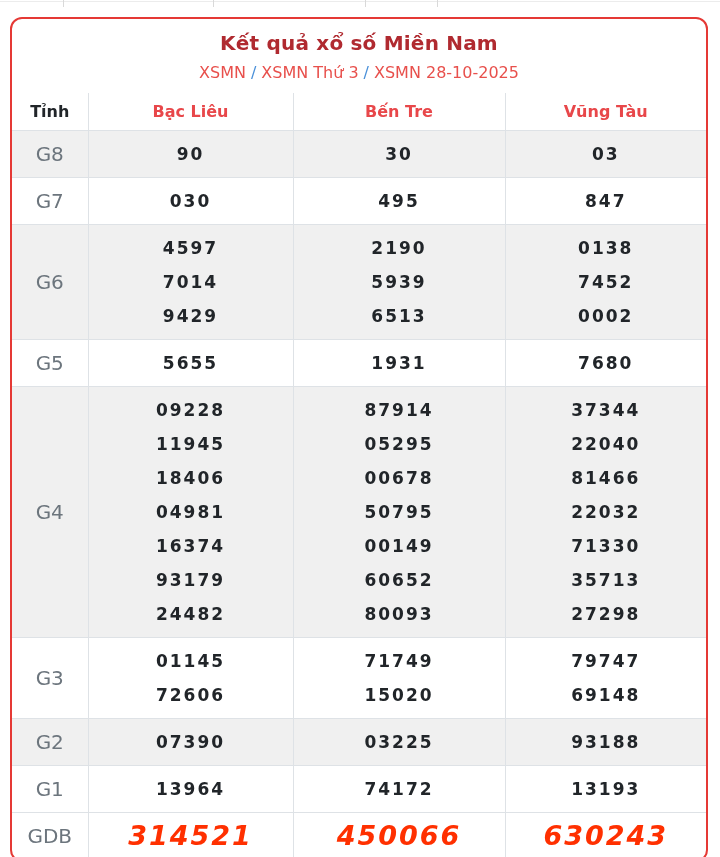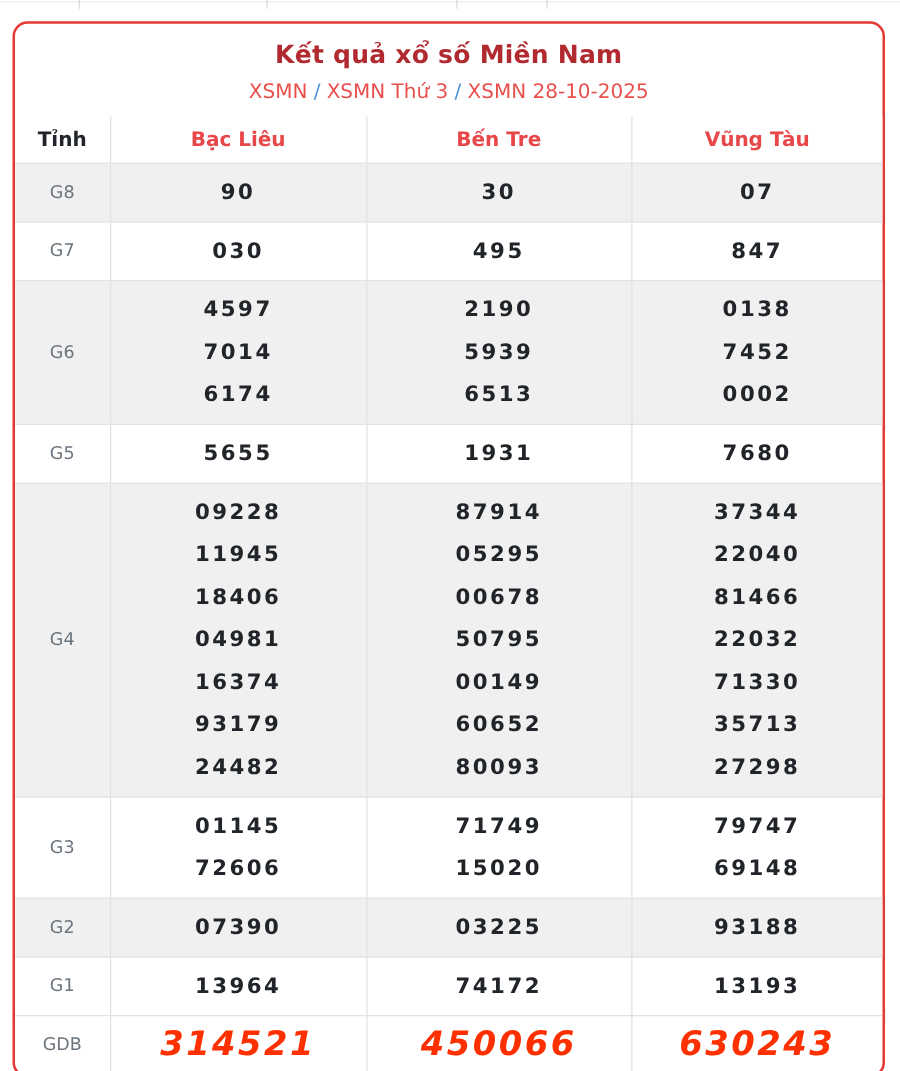--- a/index.html
+++ b/index.html
@@ -68,21 +68,21 @@
 
   .results thead th { padding: 9px 4px; font-size: 16px; background: #fff; }
   .results th.corner { color: var(--num-dark); font-weight: bold; }
   .results th.prov  { color: var(--header-red); font-weight: bold; cursor: pointer; }
 
   .results tbody td {
     text-align: center;
     vertical-align: middle;
     padding: 6px 4px;
   }
-  .results td.prize { font-size: 14px; color: var(--label-gray); font-weight: 500; }
+  .results td.prize { font-size: 20px; color: var(--label-gray); font-weight: 500; }
   .num {
     font-size: 17px;
     font-weight: bold;
     color: var(--num-dark);
     line-height: 34px;
     letter-spacing: 2px;
     white-space: nowrap;
   }
   tr.striped { background: var(--stripe); }
   tr.gdb .num { color: var(--gdb-red); font-size: 27px; font-style: italic; }
@@ -124,41 +124,41 @@
     <tbody>
         <tr class="striped">
           <td class="prize">G8</td>
           <td class="nums">
             <div class="num">90</div>
           </td>
           <td class="nums">
             <div class="num">30</div>
           </td>
           <td class="nums">
-            <div class="num">07</div>
+            <div class="num">03</div>
           </td>
         </tr>
         <tr>
           <td class="prize">G7</td>
           <td class="nums">
             <div class="num">030</div>
           </td>
           <td class="nums">
             <div class="num">495</div>
           </td>
           <td class="nums">
             <div class="num">847</div>
           </td>
         </tr>
         <tr class="striped">
           <td class="prize">G6</td>
           <td class="nums">
             <div class="num">4597</div>
             <div class="num">7014</div>
-            <div class="num">6174</div>
+            <div class="num">9429</div>
           </td>
           <td class="nums">
             <div class="num">2190</div>
             <div class="num">5939</div>
             <div class="num">6513</div>
           </td>
           <td class="nums">
             <div class="num">0138</div>
             <div class="num">7452</div>
             <div class="num">0002</div>

